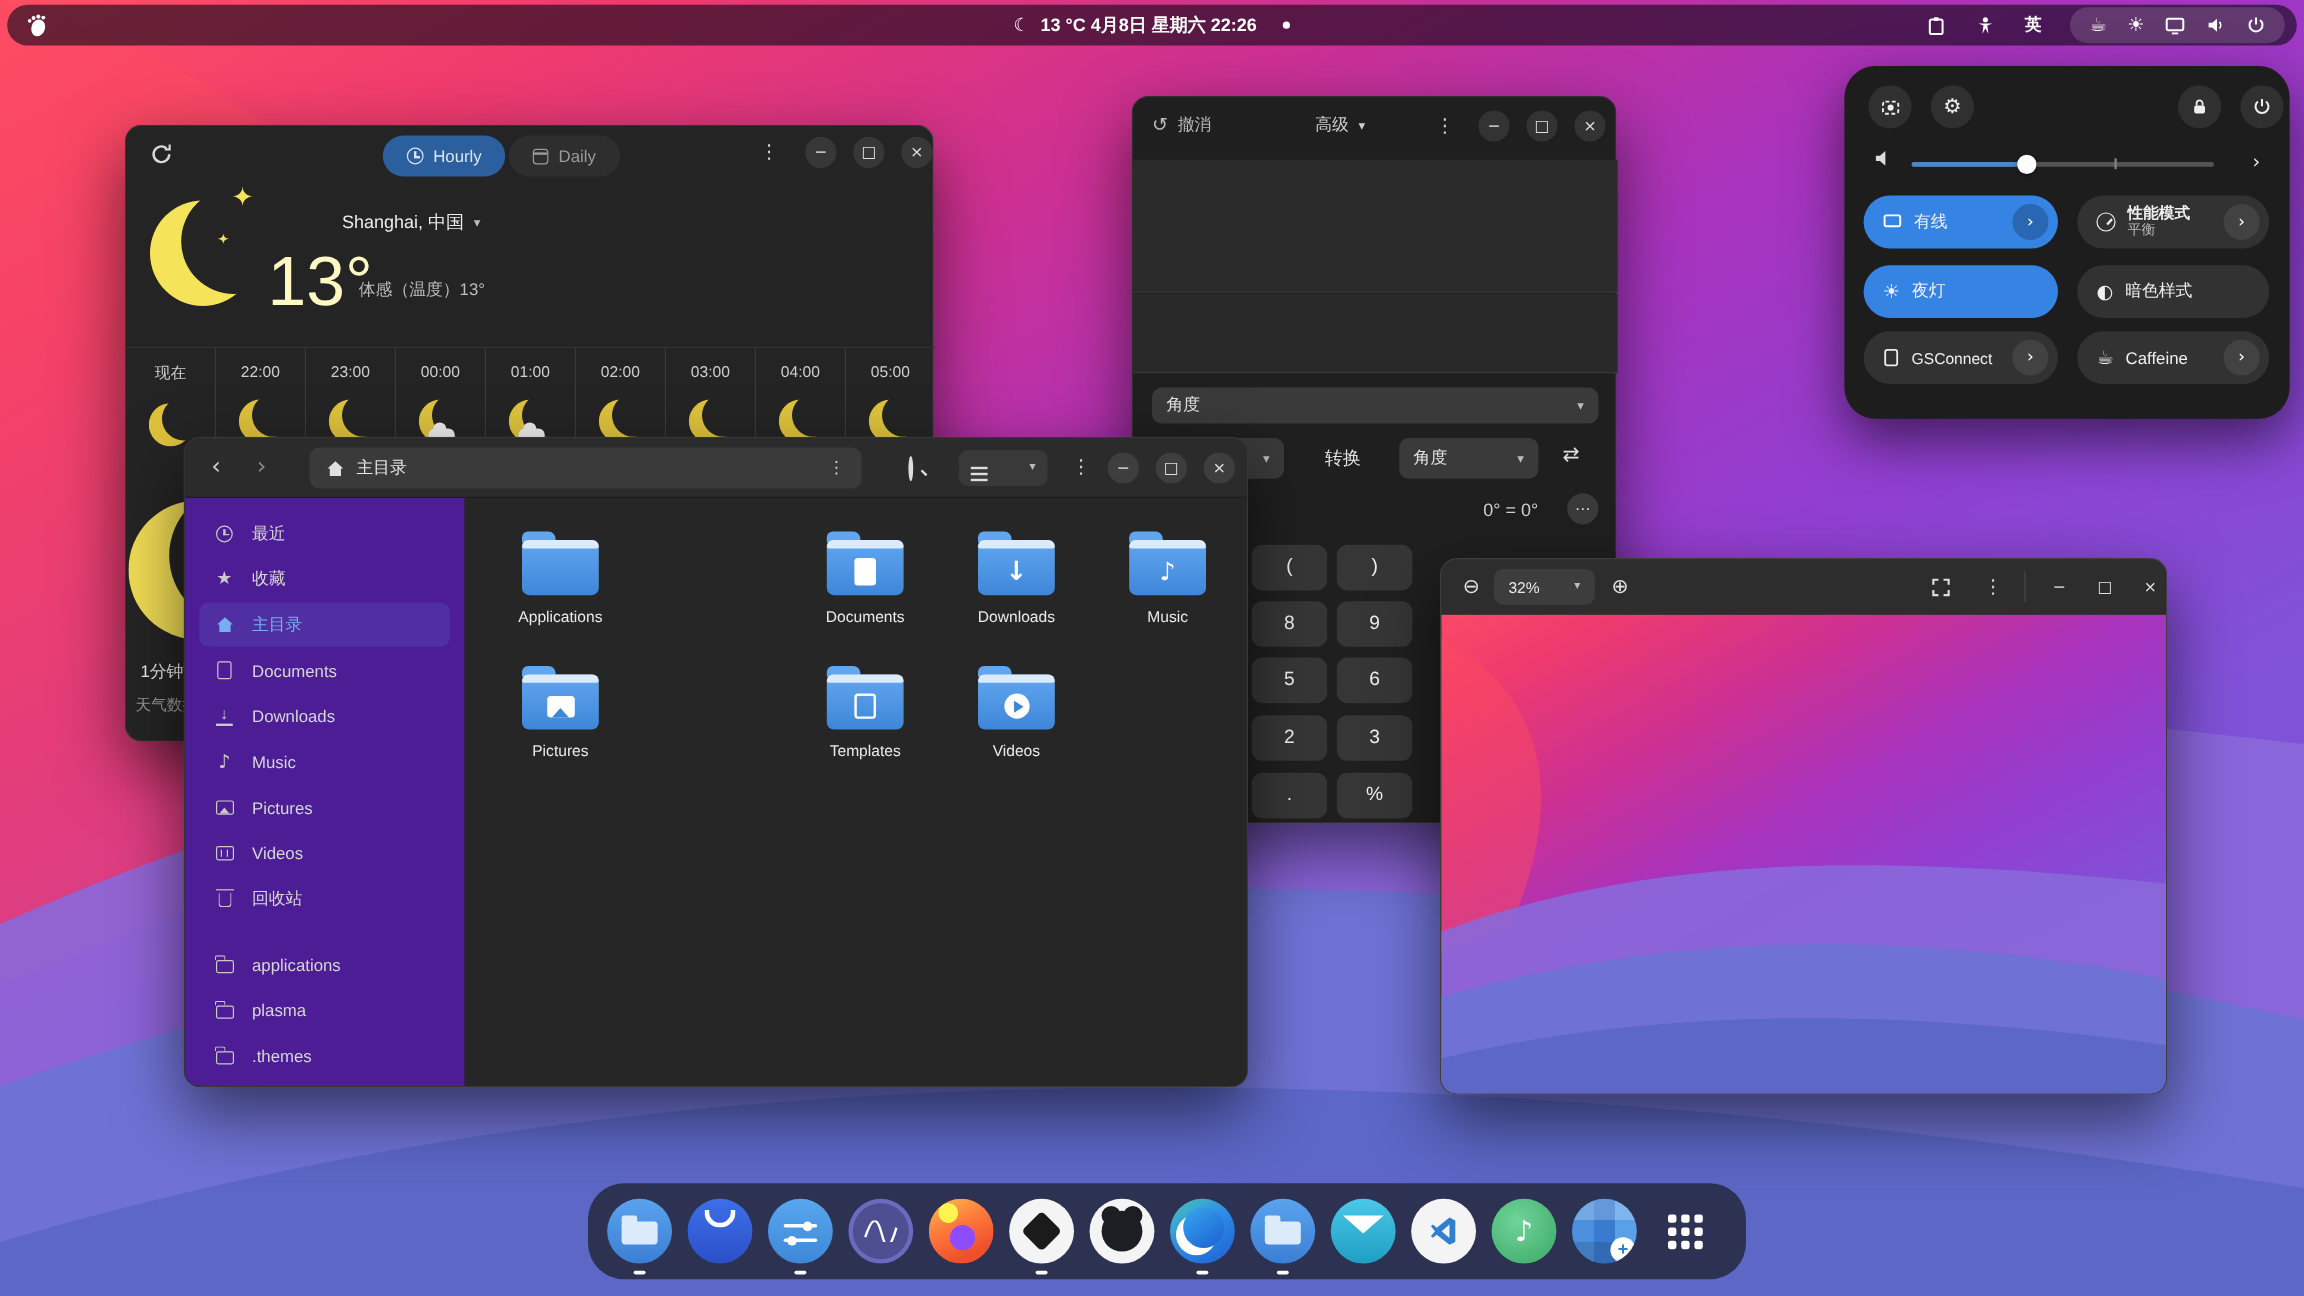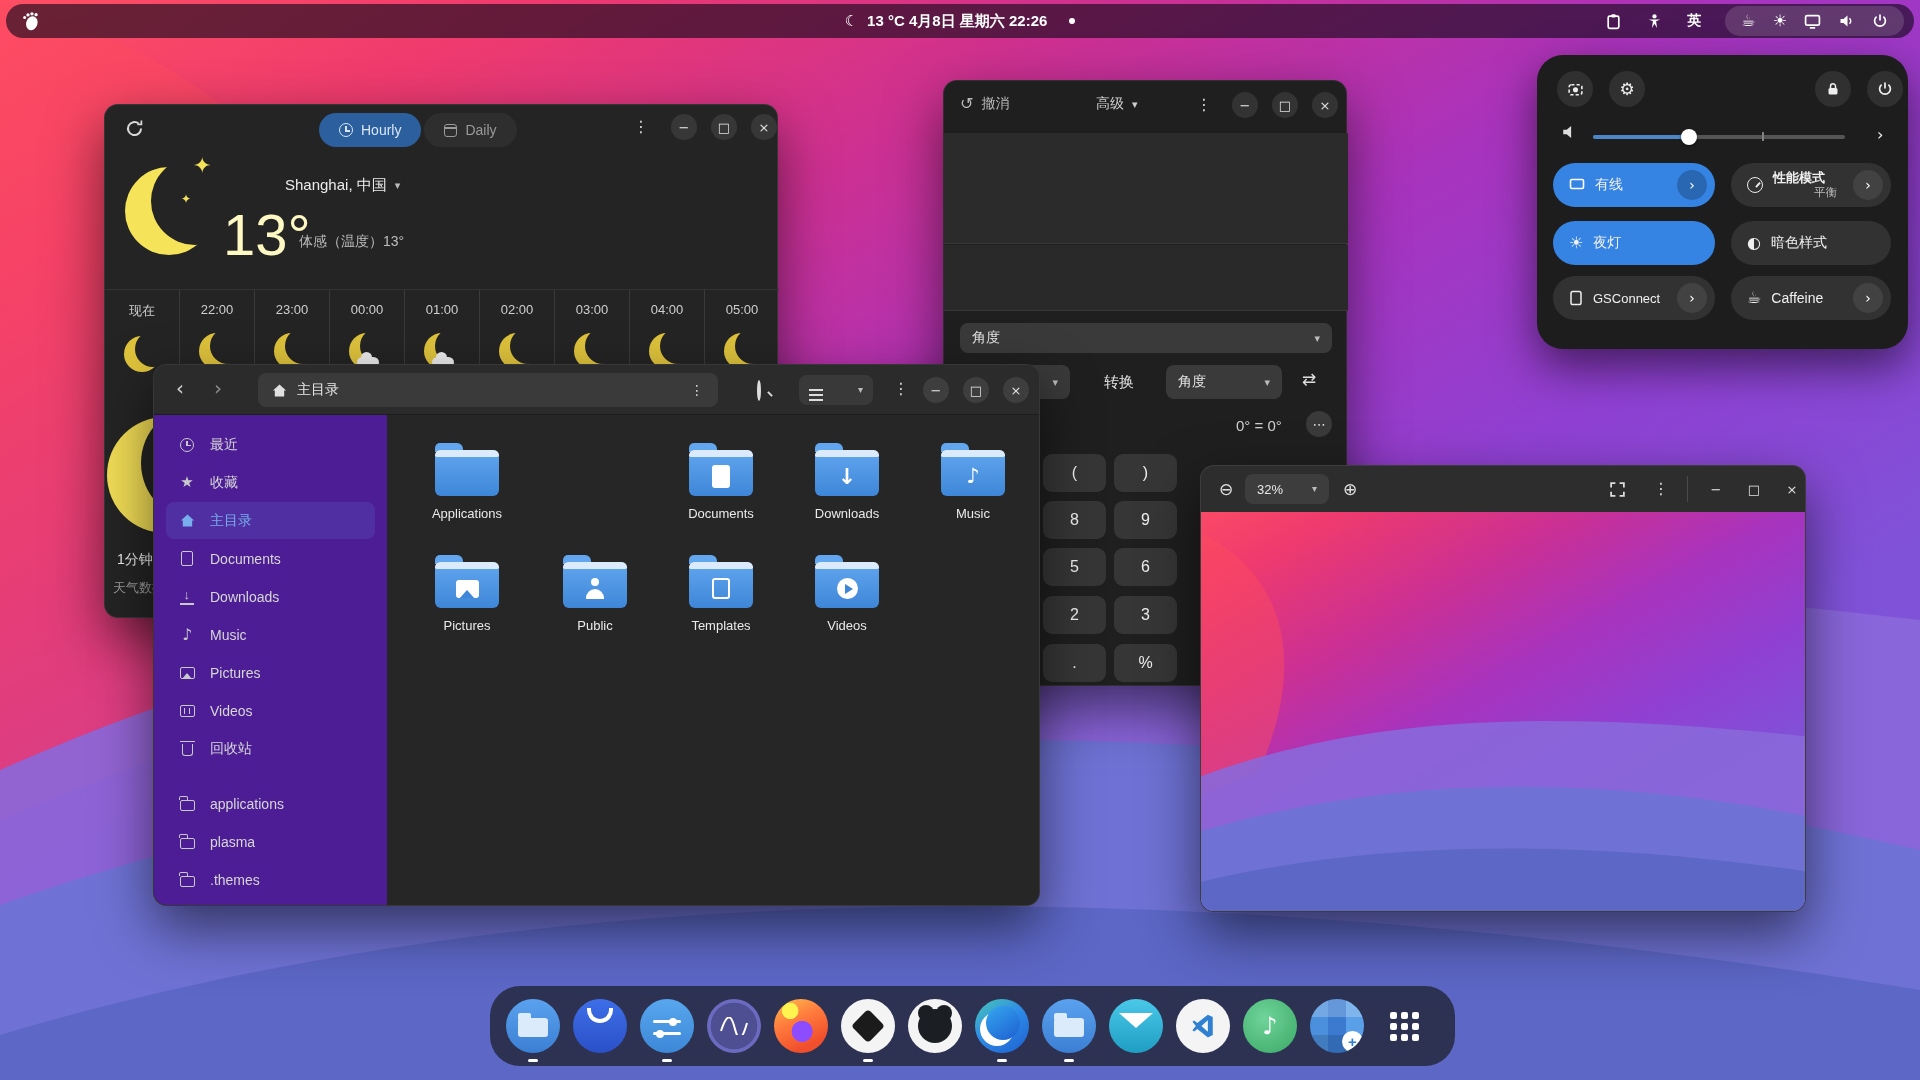--- a/index.html
+++ b/index.html
@@ -508,28 +508,20 @@
     </div>
 
     <div class="griditem" style="left:251px;top:190px;">
       <div class="folder">
           <span class="emblem">
             <span class="emb-img"></span>
           </span>
         </div>
       <span class="gridlabel">Pictures</span>
     </div>
-    <div class="griditem" style="left:379px;top:190px;">
-      <div class="folder">
-          <span class="emblem">
-            <span class="emb-person"></span>
-          </span>
-        </div>
-      <span class="gridlabel">Public</span>
-    </div>
     <div class="griditem" style="left:505px;top:190px;">
       <div class="folder">
           <span class="emblem">
             <span class="emb-template"></span>
           </span>
         </div>
       <span class="gridlabel">Templates</span>
     </div>
     <div class="griditem" style="left:631px;top:190px;">
       <div class="folder">
@@ -601,21 +593,21 @@
       <svg width="16" height="14" viewBox="0 0 16 14" fill="none" stroke="#fff" stroke-width="1.6">
         <rect x="1.5" y="1.5" width="13" height="9" rx="1.5"></rect>
       </svg>
       <span>有线</span>
       <span class="qs-chev g">›</span>
     </div>
     <div class="qs-toggle" style="left:194px;top:108px;width:160px;">
       <span class="ic-speed"></span>
       <span style="display:flex;flex-direction:column;line-height:1.15;">
         <span style="font-size:13px;font-weight:bold;">性能模式</span>
-        <span style="font-size:11.5px;color:#bdbdbd;margin-left:41px;">平衡</span>
+        <span style="font-size:11.5px;color:#bdbdbd;">平衡</span>
       </span>
       <span class="qs-chev g" style="background:rgba(255,255,255,.08);">›</span>
     </div>
     <div class="qs-toggle on" style="left:16px;top:166px;width:162px;">
       <span class="g" style="font-size:16px;">☀</span>
       <span>夜灯</span>
     </div>
     <div class="qs-toggle" style="left:194px;top:166px;width:160px;">
       <span class="g" style="font-size:16px;">◐</span>
       <span>暗色样式</span>

